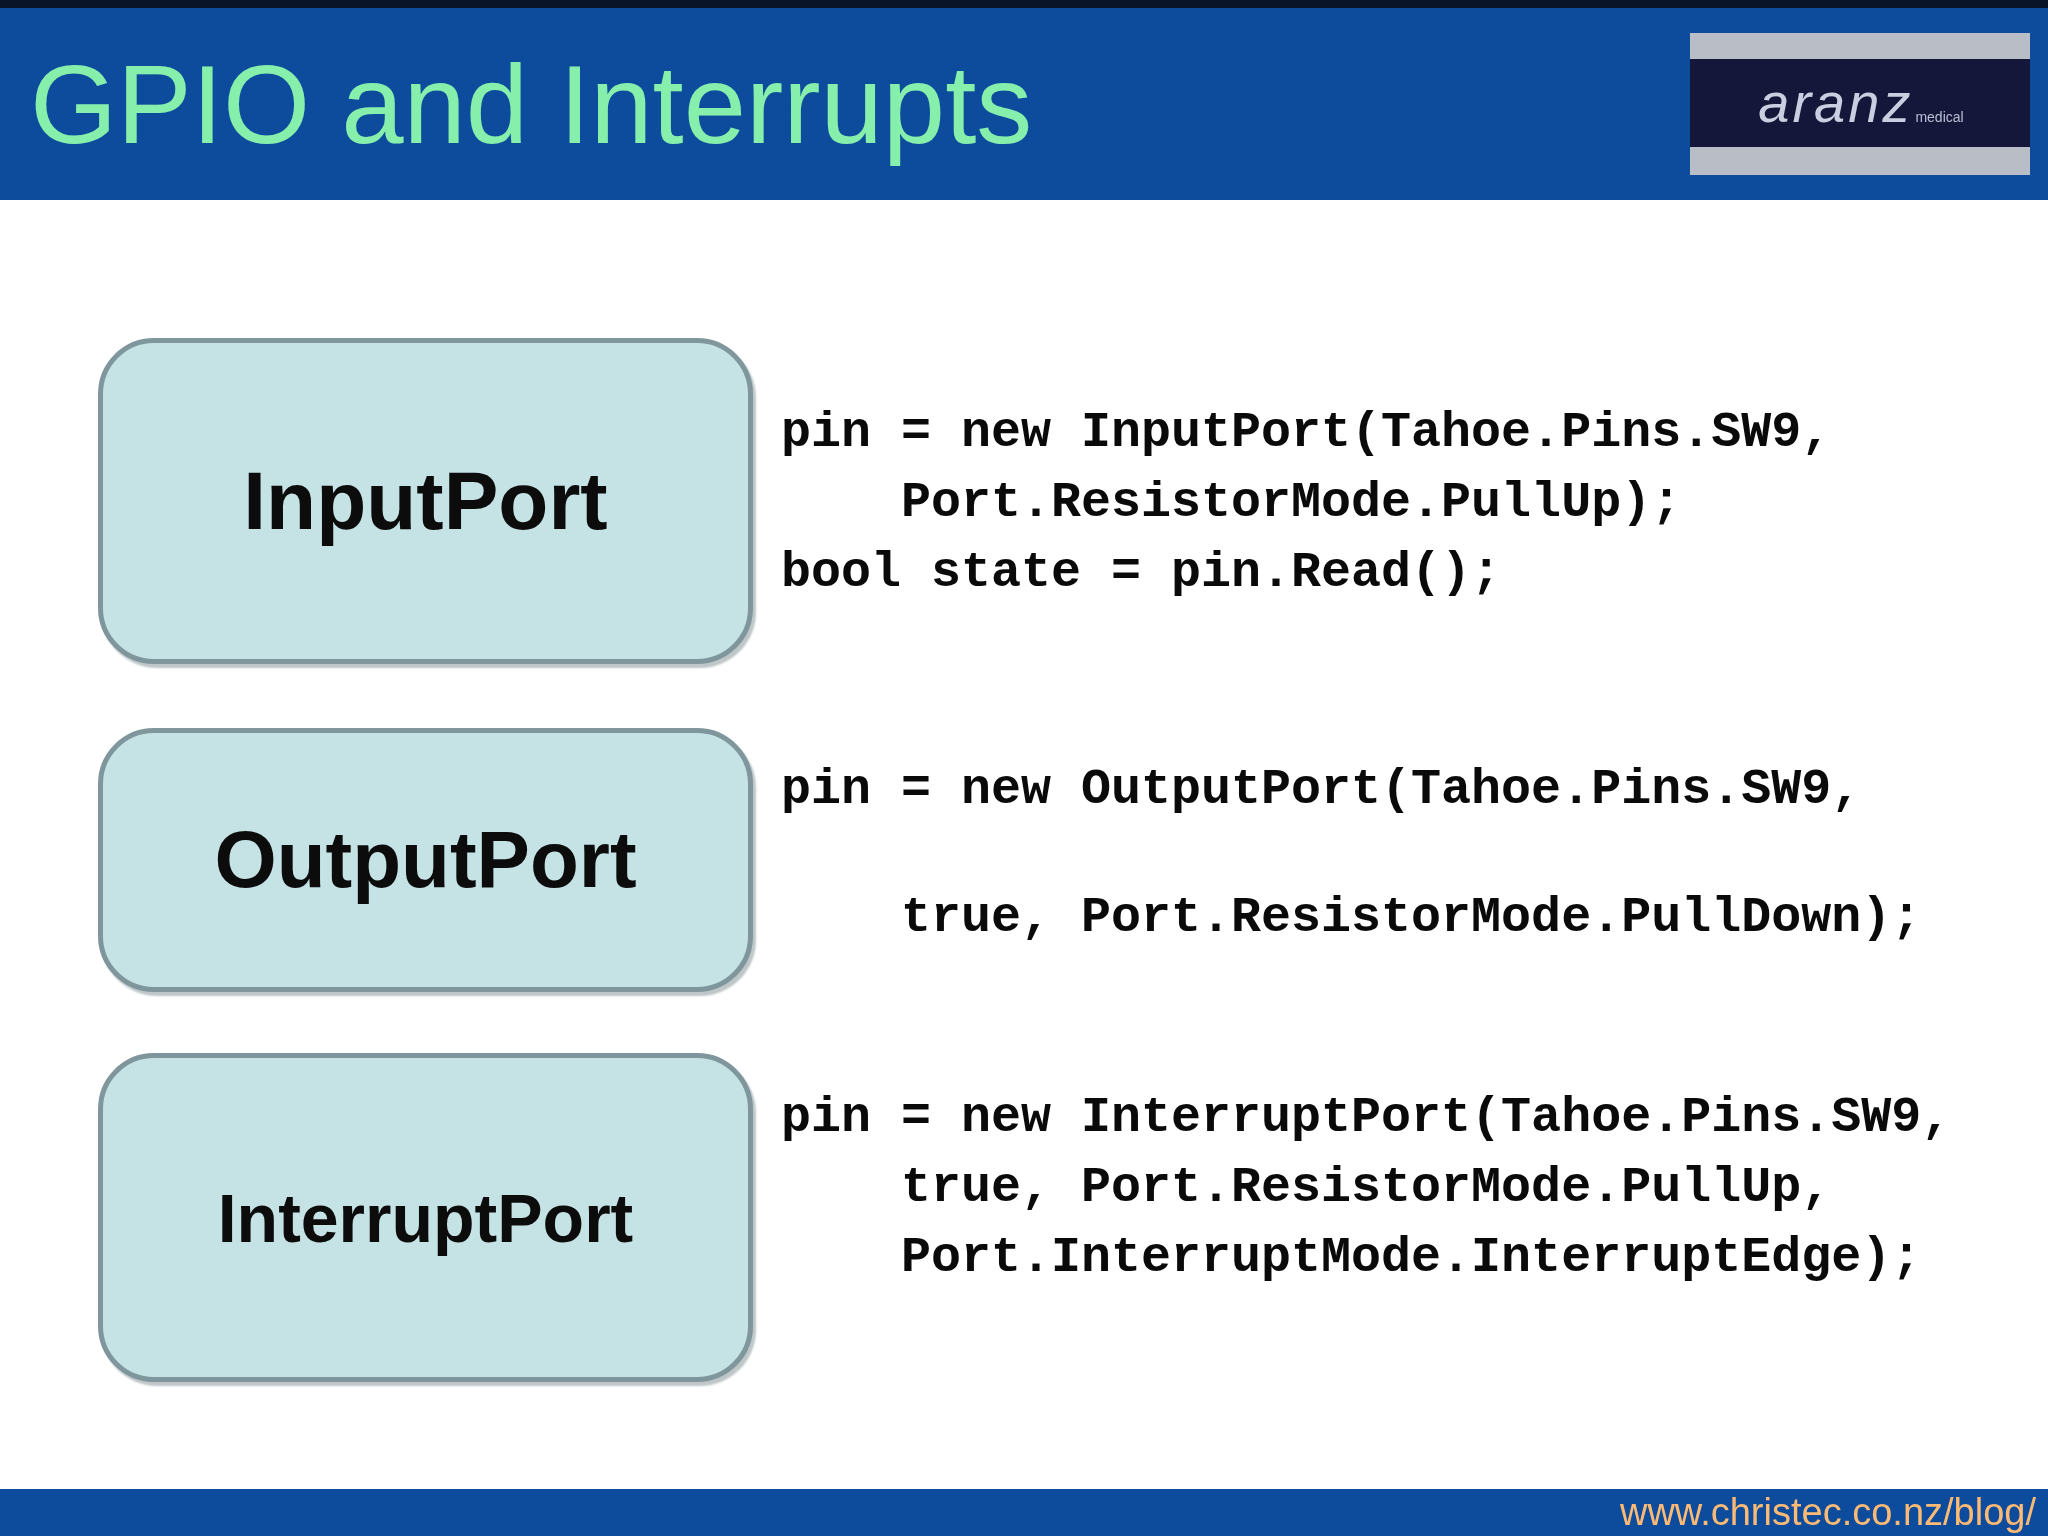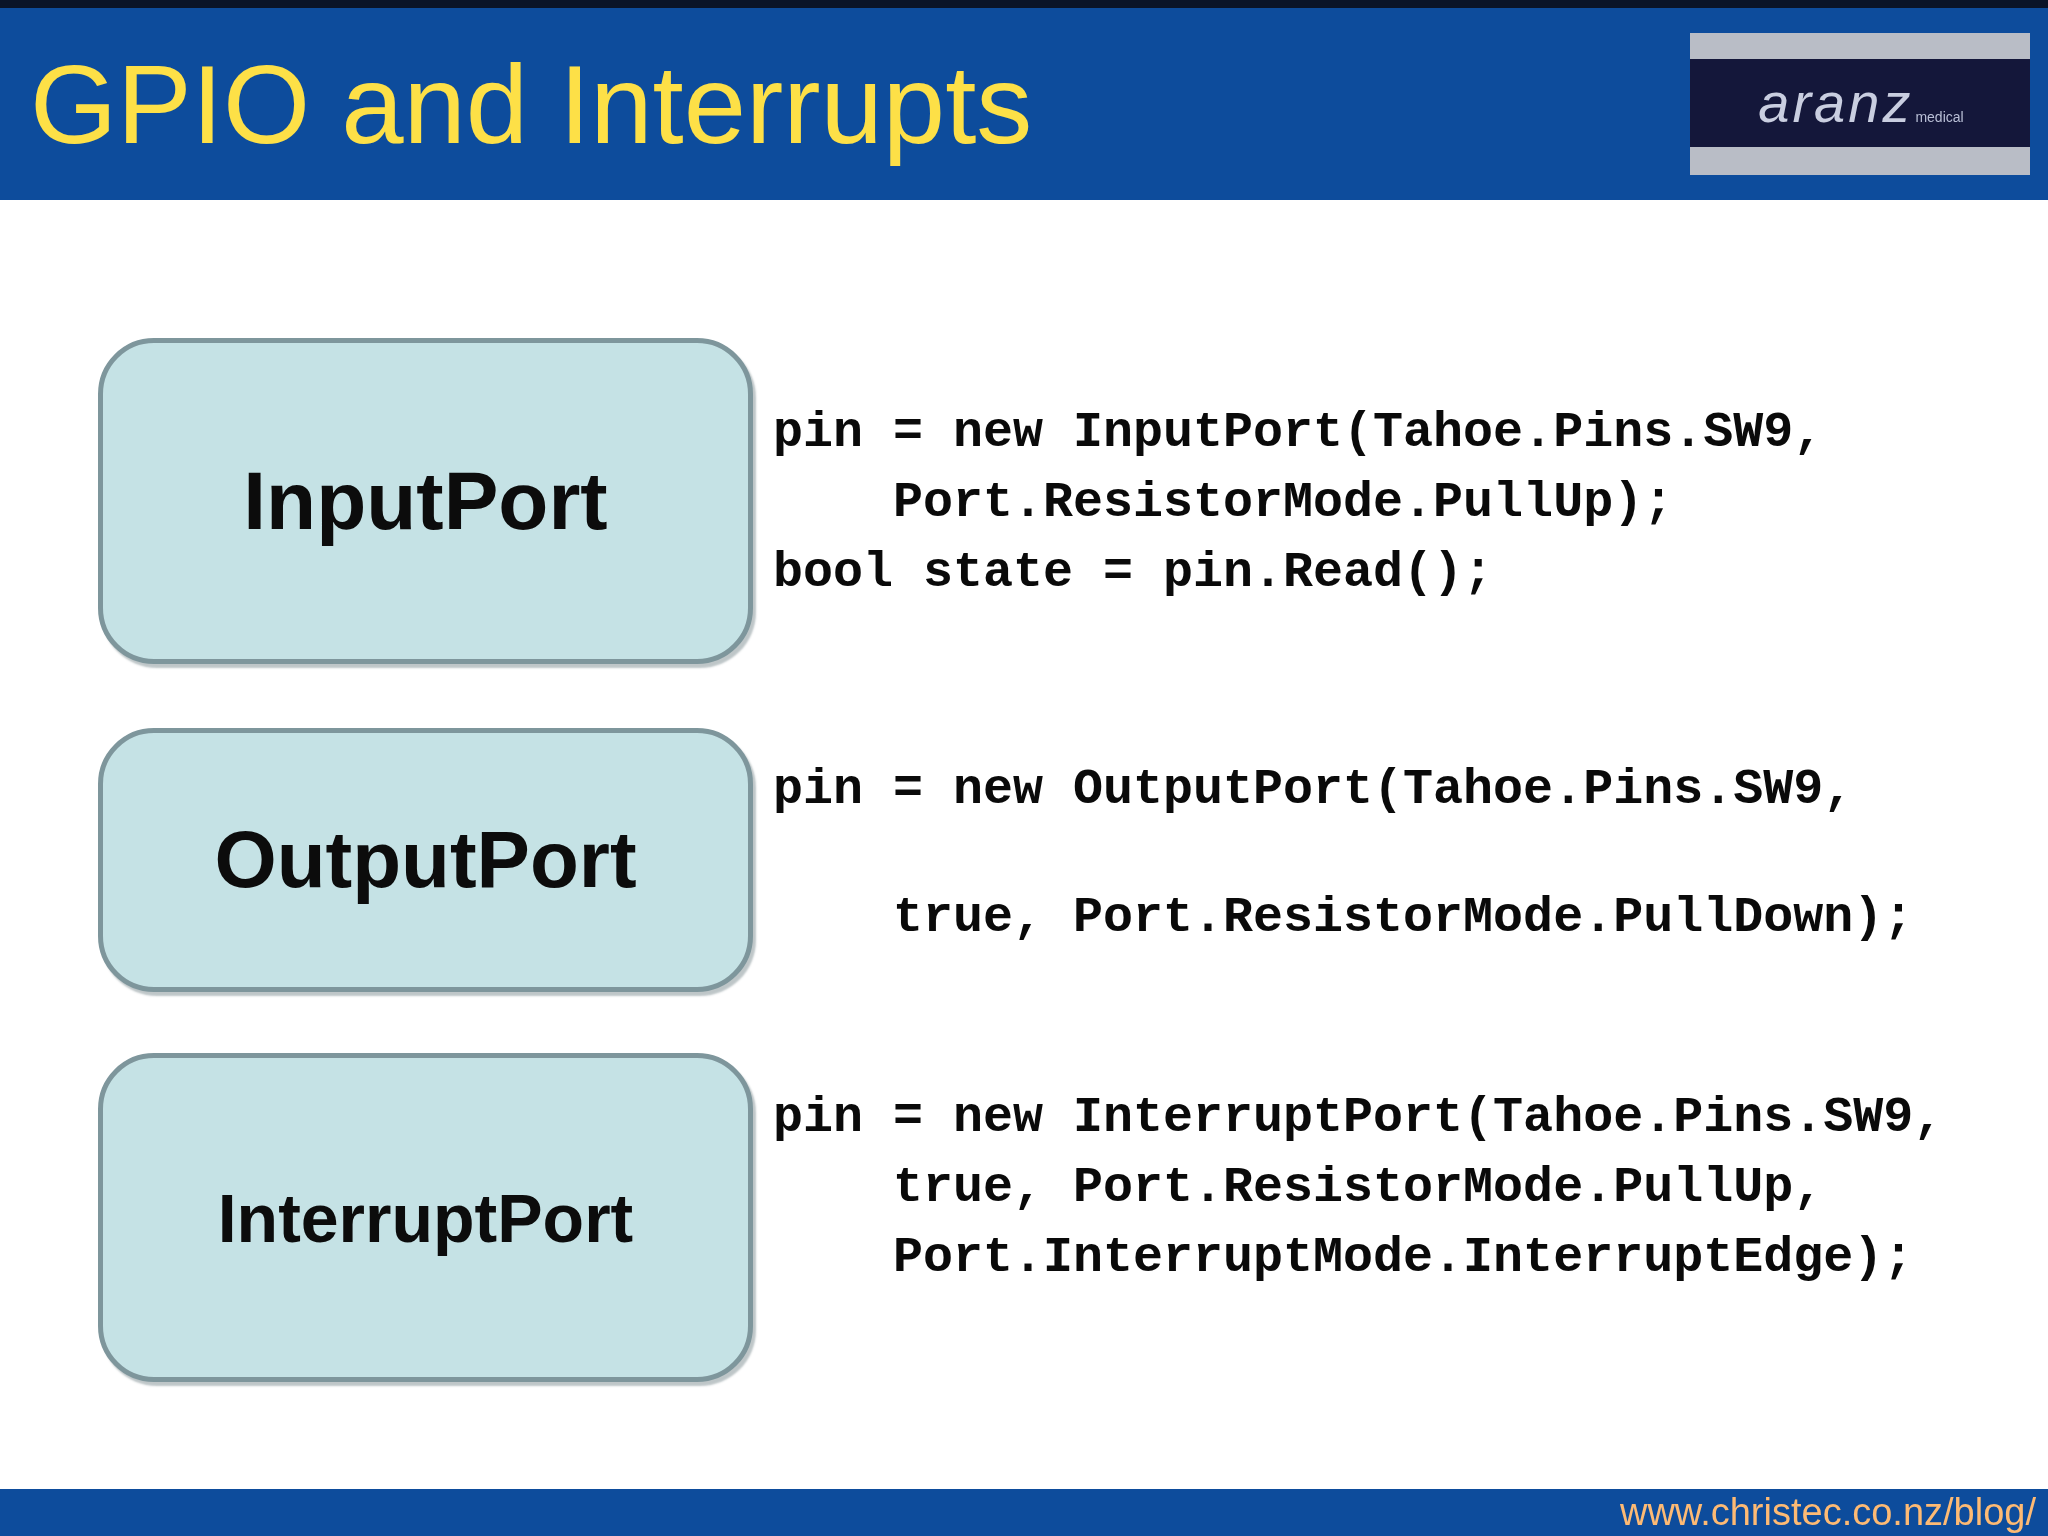--- a/index.html
+++ b/index.html
@@ -22,21 +22,21 @@
   
   .header {
     position: absolute; left: 0; top: 8px;
     width: 100%; height: 192px;
     background: #0d4c9c;
     display: flex; align-items: center;
   }
   .title {
     margin: 0;
     padding-left: 30px;
-    color: #fde047;
+    color: #86efac;
     font-size: 112px;
     font-weight: 400;
     letter-spacing: 0px;
     white-space: nowrap;
   }
 
   
   .logo {
     position: absolute;
     left: 1690px; top: 25px;   
@@ -99,21 +99,21 @@
     left: 773px;
     font-family: "Liberation Mono", monospace;
     font-weight: 700;
     font-size: 50px;
     line-height: 70px;
     color: #0a0a0a;
   }
   .code-1 { top: 398px; }
   .code-2 { top: 755px; }
   .code-3 { top: 1083px; }
-  .code-line { white-space: pre; min-height: 70px; }
+  .code-line { white-space: pre; min-height: 70px; margin-left: 8px; }
   .code-line.gap { min-height: 58px; height: 58px; line-height: 58px; }
 
   
   .footer {
     position: absolute; left: 0; bottom: 0;
     width: 100%; height: 47px;
     background: #0d4c9c;
     display: flex; align-items: center; justify-content: flex-end;
   }
   .footer-url {

